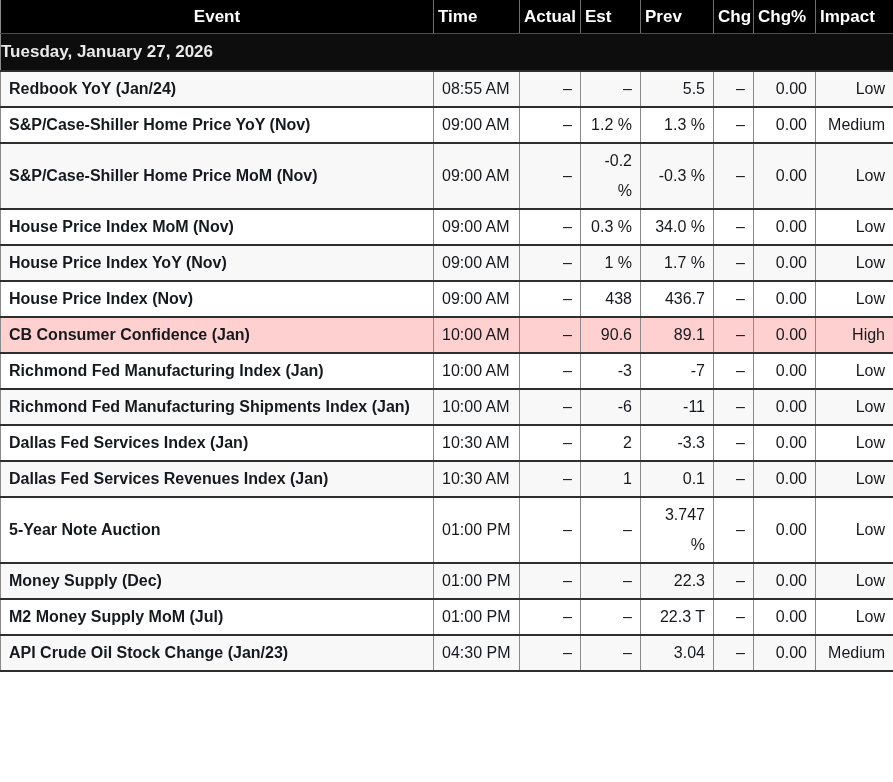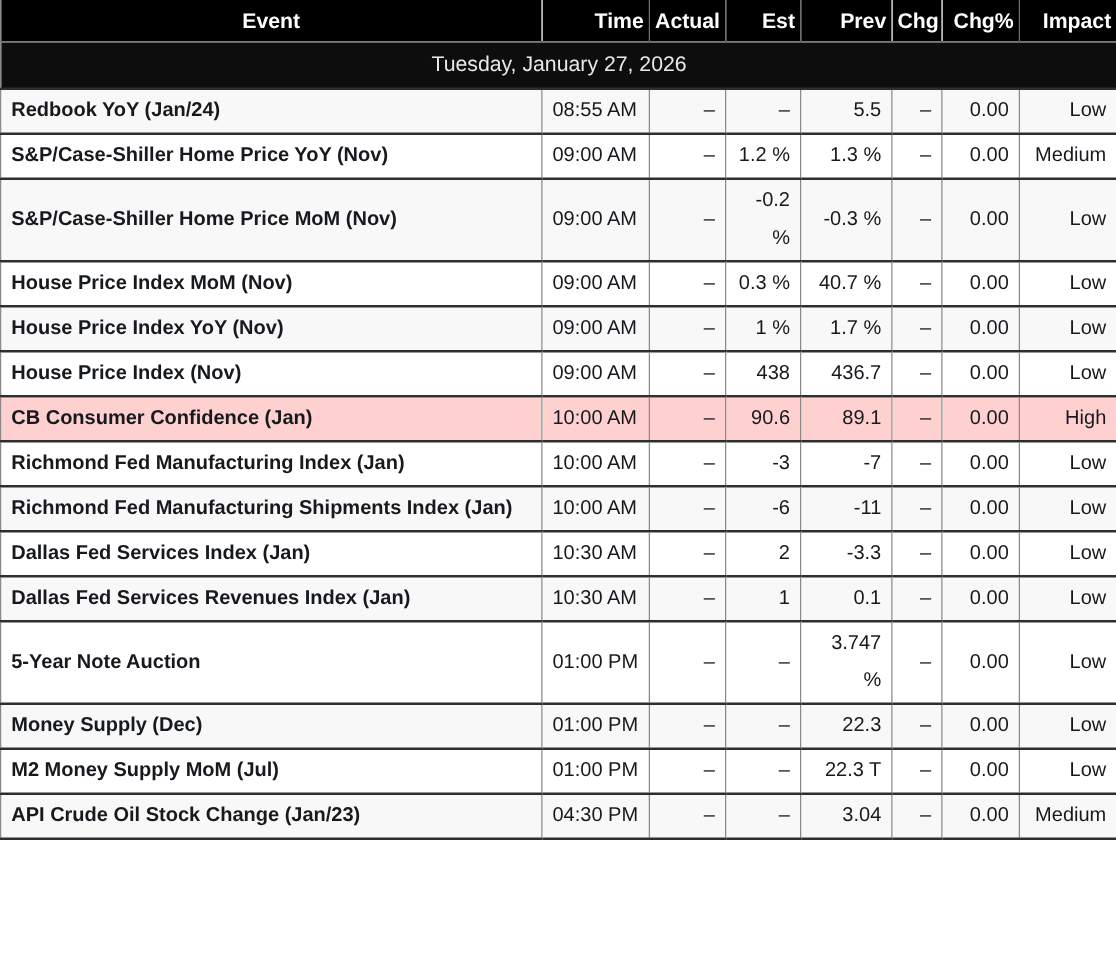--- a/index.html
+++ b/index.html
@@ -32,34 +32,33 @@
     border-left: 1px solid var(--col-divider);
   }
   
   thead th {
     background: var(--header-bg);
     color: var(--header-text);
     font-size: 17px;
     font-weight: bold;
     line-height: 29px;
     padding: 2px 4px;
-    text-align: right;
+    text-align: left;
     border-right: 1px solid var(--header-divider);
     border-bottom: 1px solid #4d4d4d;
     overflow: hidden;
     white-space: nowrap;
   }
   thead th.c-event { text-align: center; }
   
   tbody.date-body td {
     background: var(--date-bg);
     color: var(--date-text);
     font-size: 17px;
-    font-weight: normal;
-    text-align: center;
+    font-weight: bold;
     line-height: 32px;
     padding: 2px 0;
     border-bottom: 2px solid var(--row-divider);
   }
   
   tbody#rows tr { background: var(--row-bg); }
   tbody#rows tr:nth-child(odd) { background: var(--row-alt-bg); }
   tbody#rows tr.highlight { background: var(--highlight-bg); }
   tbody#rows td {
     color: var(--body-text);
@@ -147,21 +146,21 @@
     <td class="c-prev">-0.3 %</td>
     <td class="c-chg">–</td>
     <td class="c-chgpct">0.00</td>
     <td class="c-impact">Low</td>
   </tr>
         <tr>
     <td class="c-event">House Price Index MoM (Nov)</td>
     <td class="c-time">09:00 AM</td>
     <td class="c-actual">–</td>
     <td class="c-est">0.3 %</td>
-    <td class="c-prev">40.7 %</td>
+    <td class="c-prev">34.0 %</td>
     <td class="c-chg">–</td>
     <td class="c-chgpct">0.00</td>
     <td class="c-impact">Low</td>
   </tr>
         <tr>
     <td class="c-event">House Price Index YoY (Nov)</td>
     <td class="c-time">09:00 AM</td>
     <td class="c-actual">–</td>
     <td class="c-est">1 %</td>
     <td class="c-prev">1.7 %</td>

